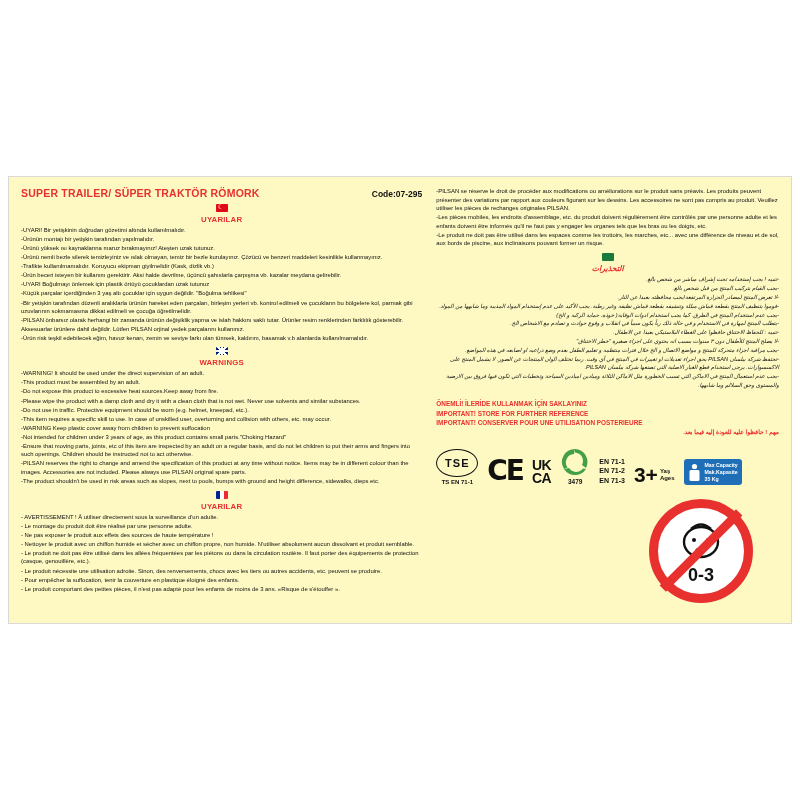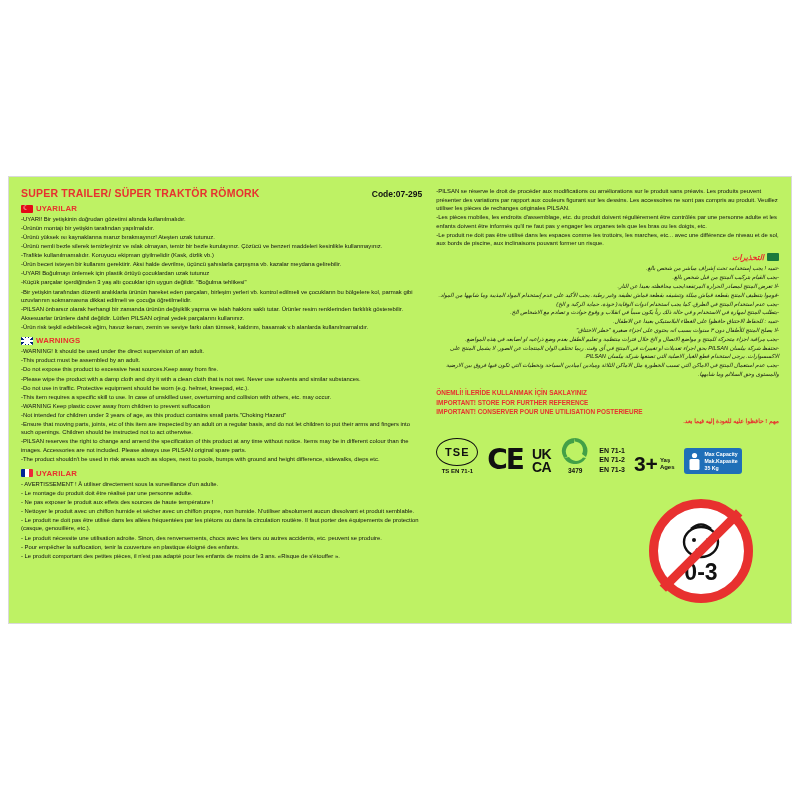--- a/index.html
+++ b/index.html
@@ -14,21 +14,21 @@
     position: relative;
     overflow: hidden;
   }
   #sheet {
     position: absolute;
     left: 8px;
     top: 176px;
     width: 784px;
     height: 448px;
     border: 1px solid #d9d9d9;
-    background: #bef264;
+    background: #fef9c3;
     box-sizing: border-box;
   }
   .cols {
     display: flex;
     width: 100%;
     height: 100%;
     box-sizing: border-box;
     padding: 10px 12px 6px 12px;
   }
   .col-left {
@@ -61,20 +61,21 @@
     font-weight: bold;
     font-size: 8.5px;
     white-space: nowrap;
     padding-left: 10px;
   }
   .sec-head {
     display: flex;
     align-items: center;
     gap: 3px;
     margin: 5px 0 2px 0;
+    flex-direction: column;
   }
   .flag {
     display: inline-block;
     width: 12px;
     height: 8px;
     border-radius: 1px;
     position: relative;
     flex: none;
   }
   .flag-tr { background: #e30a17; }
@@ -261,21 +262,21 @@
     height: 9px;
     background: #e8312f;
     transform: rotate(-45deg);
     transform-origin: center;
   }
   .no03 .age-text {
     position: absolute;
     left: 0; right: 0;
     bottom: 17px;
     text-align: center;
-    font-size: 23px;
+    font-size: 18px;
     font-weight: bold;
     color: #111;
   }
   .no03 .baby {
     position: absolute;
     left: 50%;
     top: 22px;
     transform: translateX(-50%);
   }
 </style>

